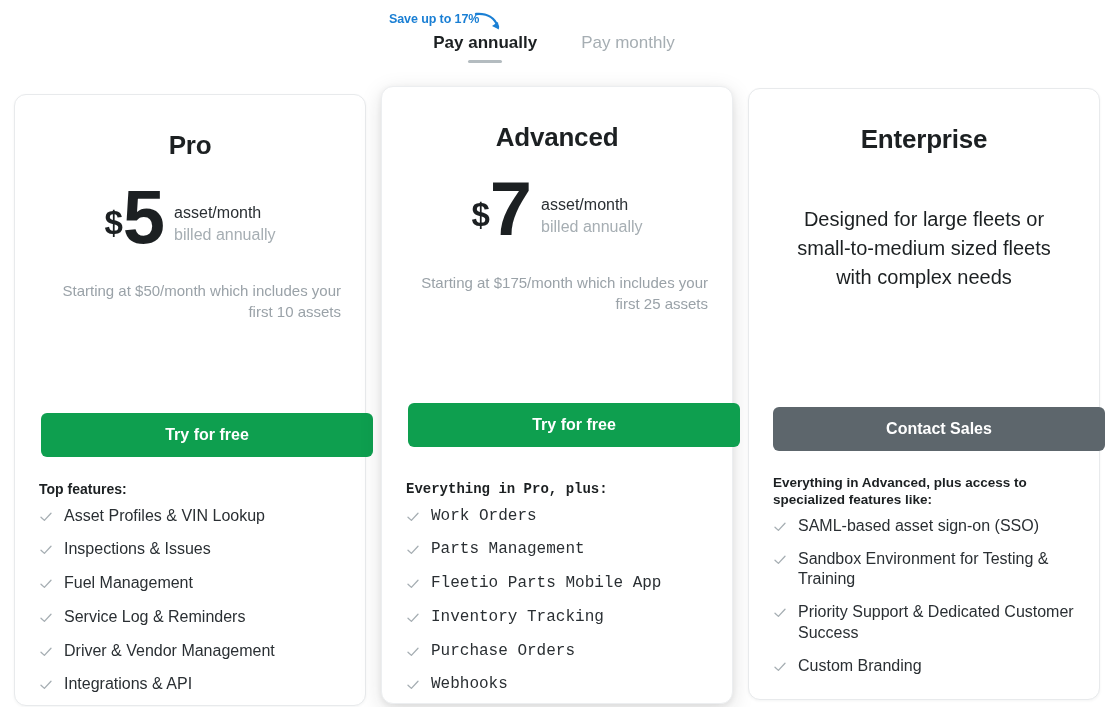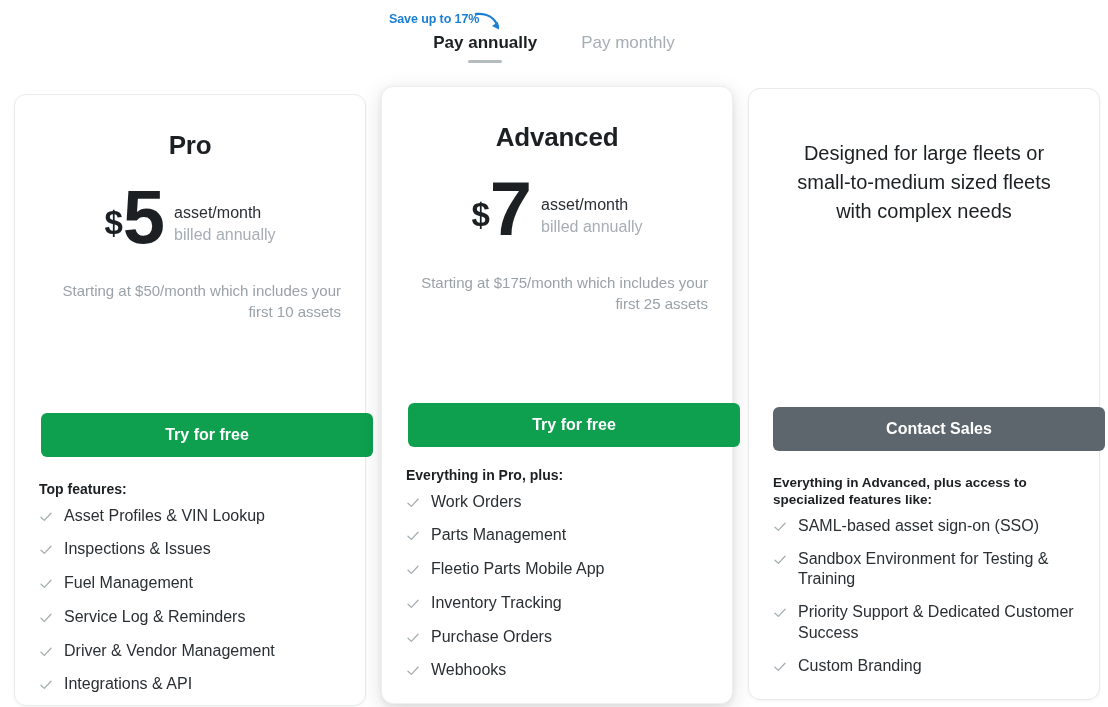--- a/index.html
+++ b/index.html
@@ -216,21 +216,21 @@
   .cta-enterprise { position: absolute; left: 24px; top: 318px; }
 
   
   .features {
     position: absolute;
     left: 24px;
     width: 304px;
   }
 
   .features-pro        { top: 386px; }
-  .features-advanced   { top: 380px; }
+  .features-advanced   { top: 394px; font-family: Liberation Mono, monospace; }
   .features-enterprise { top: 386px; width: 310px; }
 
   .features-title {
     font-size: 14px;
     font-weight: bold;
     color: #1c2022;
     line-height: 1.25;
     margin-bottom: 7px;
   }
 
@@ -395,20 +395,21 @@
         <svg class="check-icon" viewBox="0 0 14 14">
             <path d="M2 7.2 L5.4 10.4 L12 3.2" stroke="currentColor" stroke-width="1.3" fill="none" stroke-linecap="round" stroke-linejoin="round"></path>
           </svg>
         <span class="feature-text">Webhooks</span>
       </div>
     </div>
 
   </div>
 
   <div class="card card-enterprise">
+    <div class="plan-name">Enterprise</div>
 
     <div class="plan-desc">Designed for large fleets or small-to-medium sized fleets with complex needs</div>
 
     <button class="cta cta-gray cta-enterprise">Contact Sales</button>
 
     <div class="features features-enterprise">
       <div class="features-title features-title-wide">Everything in Advanced, plus access to specialized features like:</div>
 
       <div class="feature-item feature-item-tight">
         <svg class="check-icon" viewBox="0 0 14 14">

